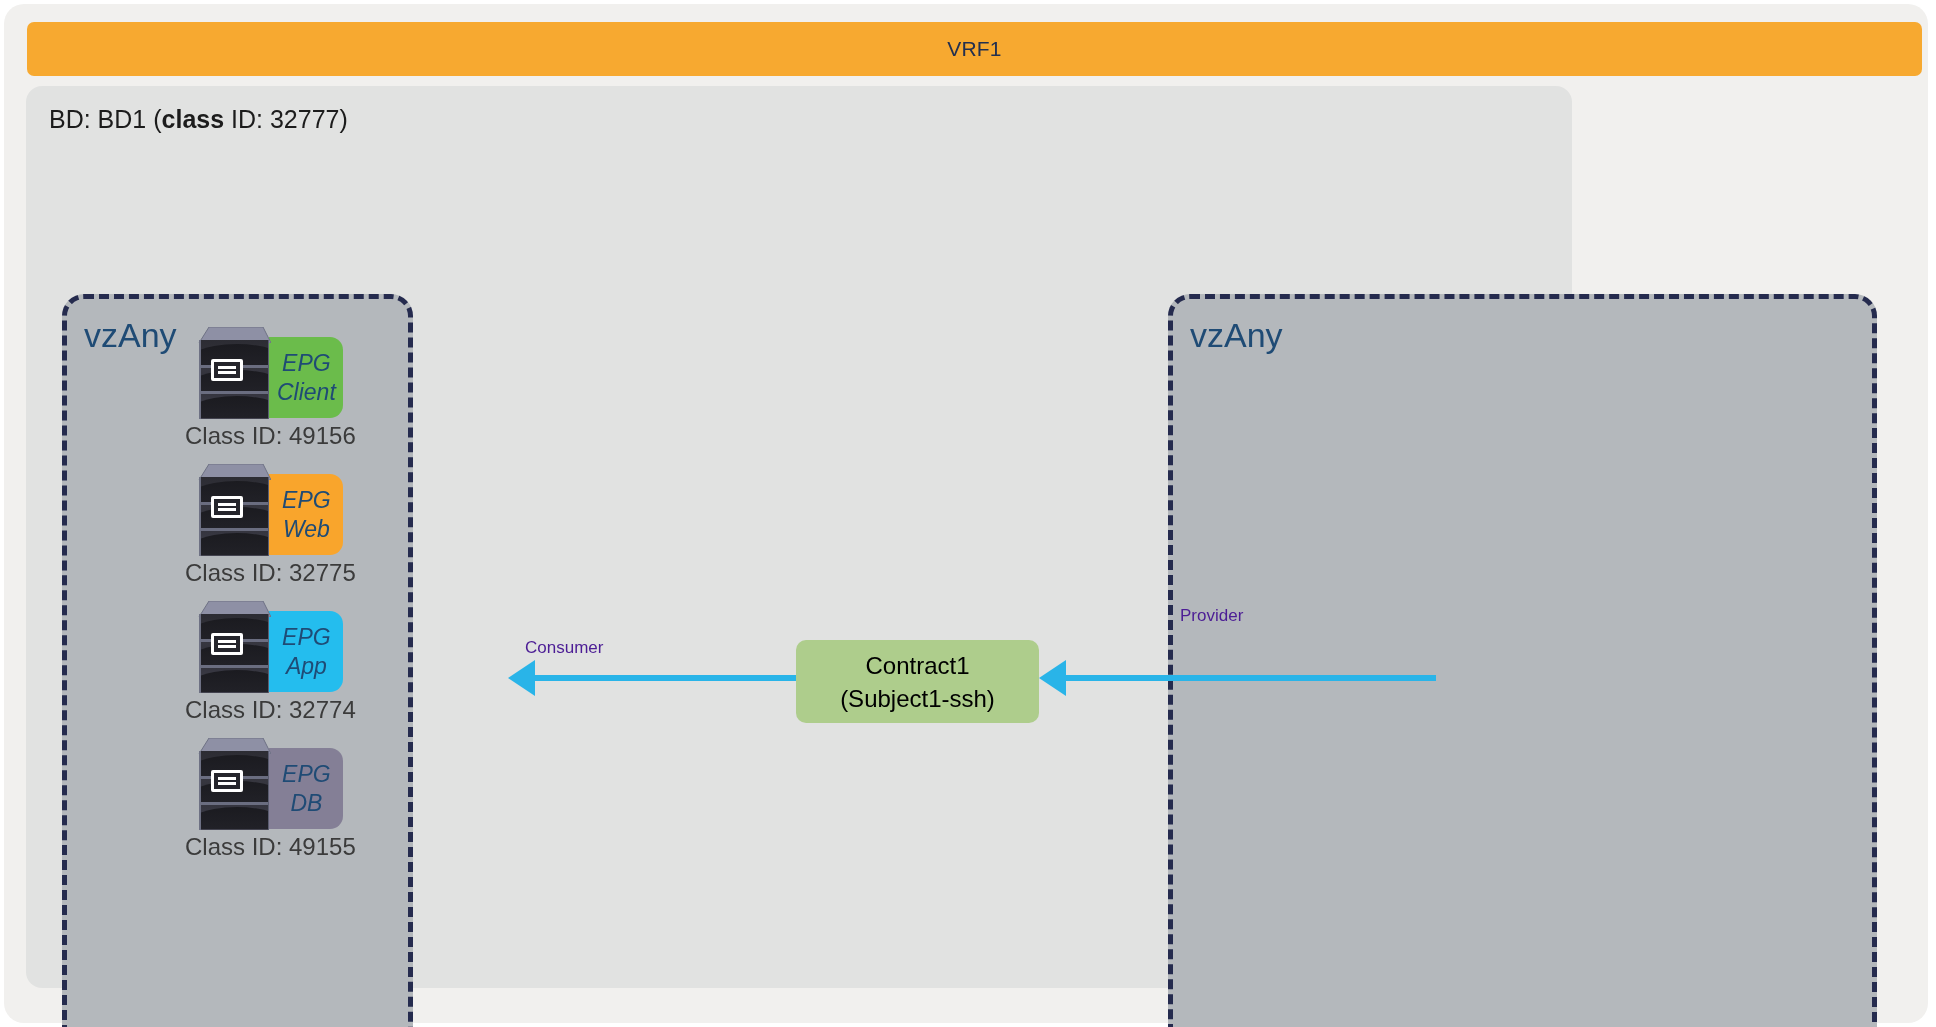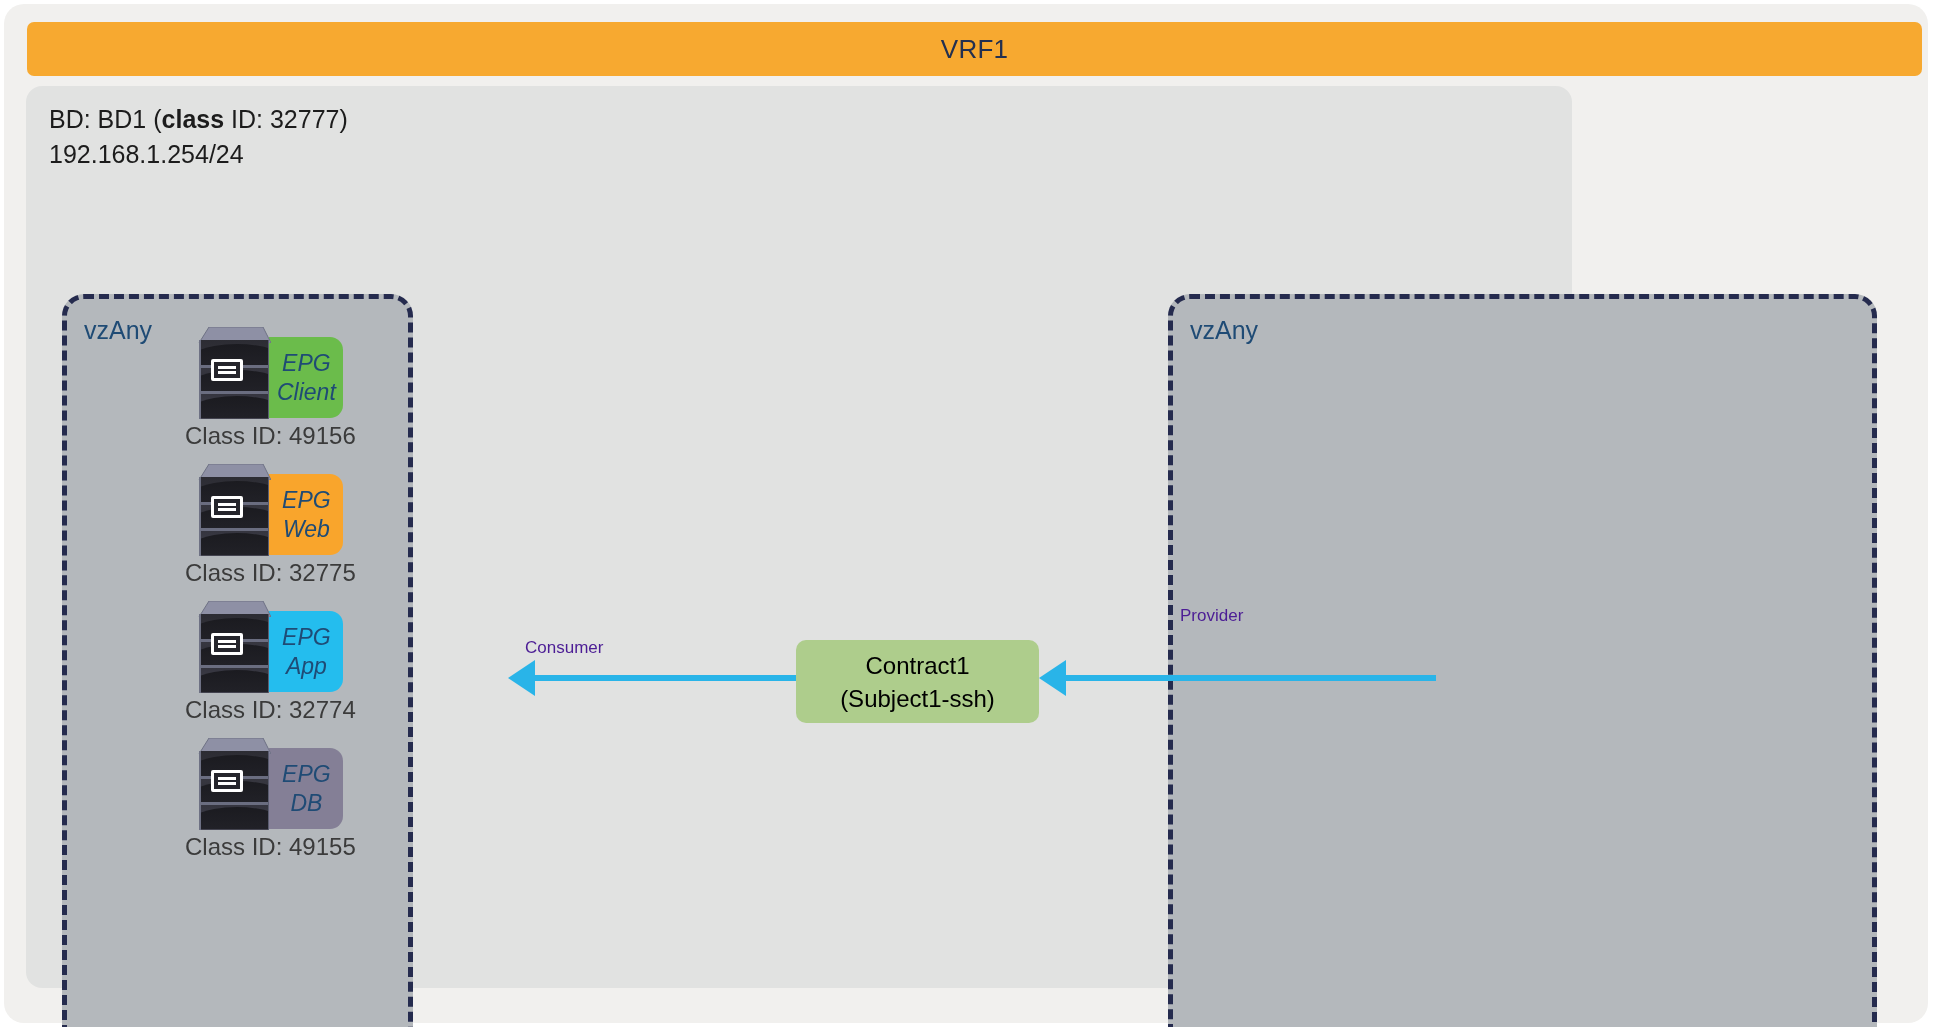--- a/index.html
+++ b/index.html
@@ -36,21 +36,21 @@
     top: 22px;
     width: 1895px;
     height: 54px;
     background: #f7a930;
     border-radius: 7px;
     display: flex;
     align-items: center;
     justify-content: center;
   }
   .vrf-title {
-    font-size: 26px;
+    font-size: 21px;
     color: #23304f;
     letter-spacing: 0.2px;
   }
 
   
   .bd-panel {
     position: absolute;
     left: 26px;
     top: 86px;
     width: 1546px;
@@ -76,21 +76,21 @@
     border: 5px dashed #252b4e;
     border-radius: 22px;
     box-sizing: border-box;
   }
   .vzany-left  { left: 36px;   top: 208px; width: 351px; height: 769px; }
   .vzany-right { left: 1142px; top: 208px; width: 709px; height: 769px; }
 
   .vzany-label {
     position: absolute;
     top: 17px;
-    font-size: 25px;
+    font-size: 34px;
     color: #1f4b75;
   }
   .vzany-left  .vzany-label { left: 17px; }
   .vzany-right .vzany-label { left: 17px; }
 
   
   .epg-col {
     position: absolute;
     top: 28px;
     display: flex;
@@ -254,21 +254,20 @@
   <div class="outer-frame"></div>
 
   <div class="vrf-bar">
     <div class="vrf-title">VRF1</div>
   </div>
 
   <div class="bd-panel">
 
     <div class="bd-text">
       <div><span>BD: BD1 (</span><b>class</b><span> ID: 32777)</span></div>
-      <div>192.168.1.254/24</div>
     </div>
 
     <div class="vzany-box vzany-left">
       <div class="vzany-label">vzAny</div>
       <div class="epg-col">
 
         <div class="epg-item">
           <div class="epg-row">
             <div class="server-icon">
               <svg class="srv-top" viewBox="0 0 74 16" preserveAspectRatio="none">

